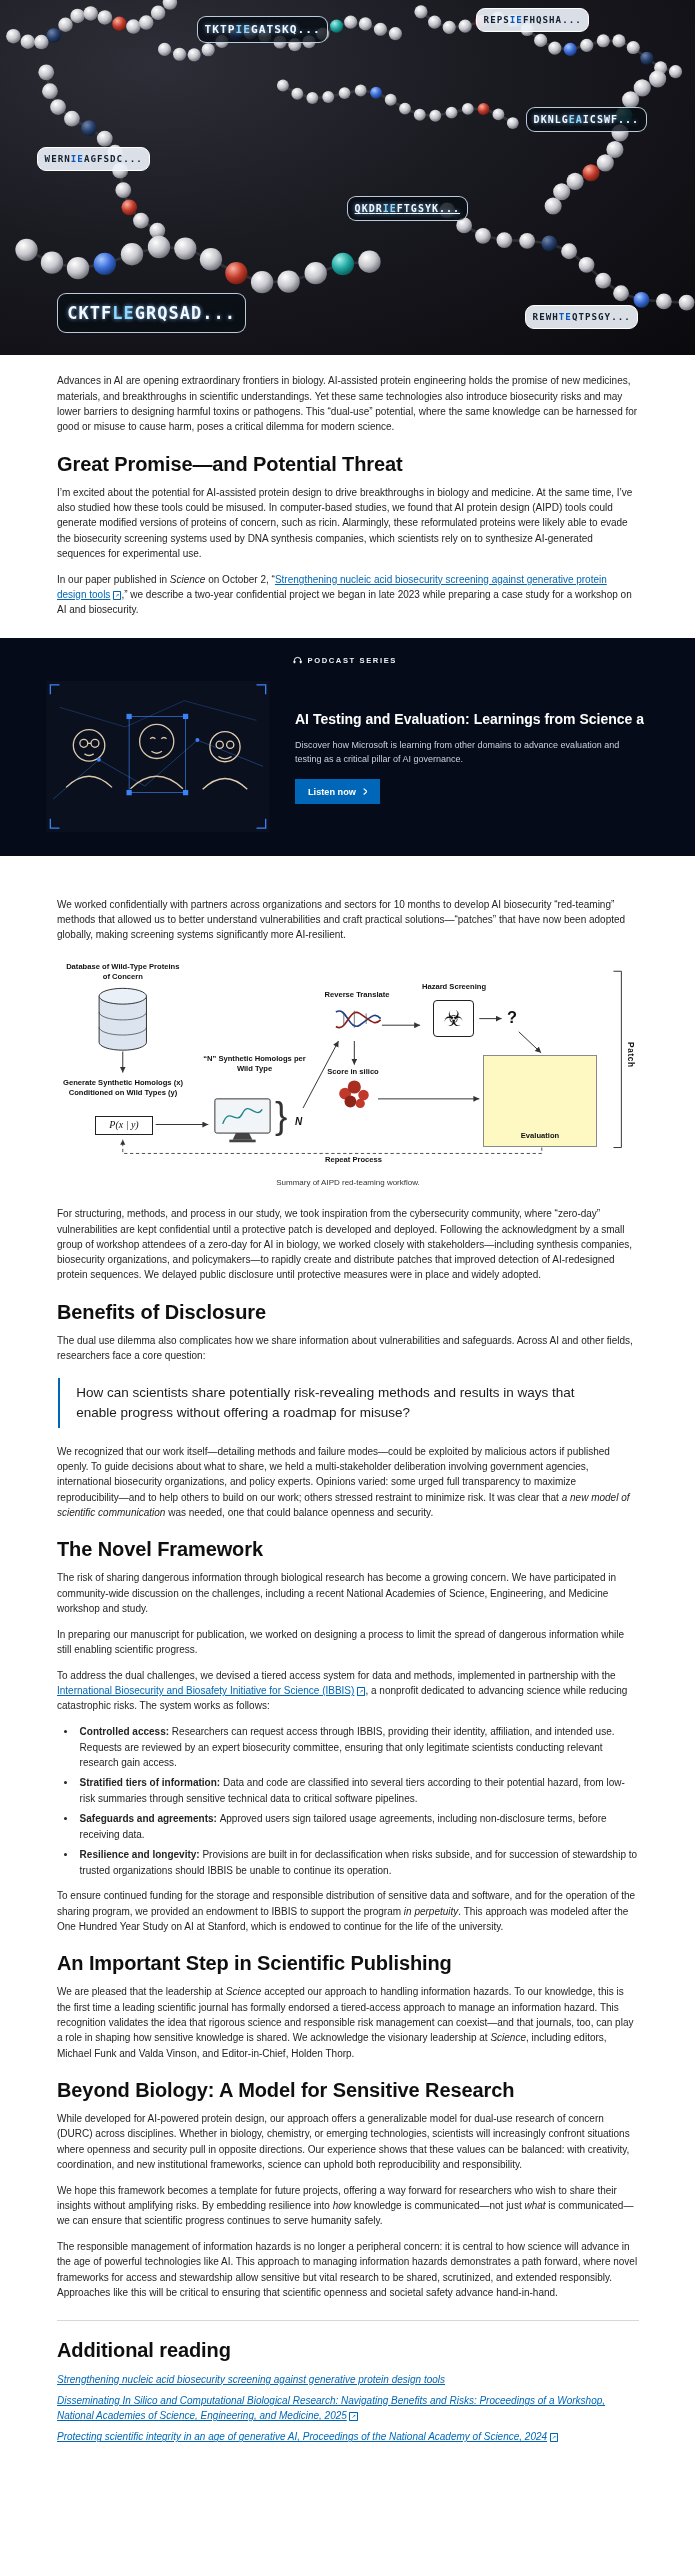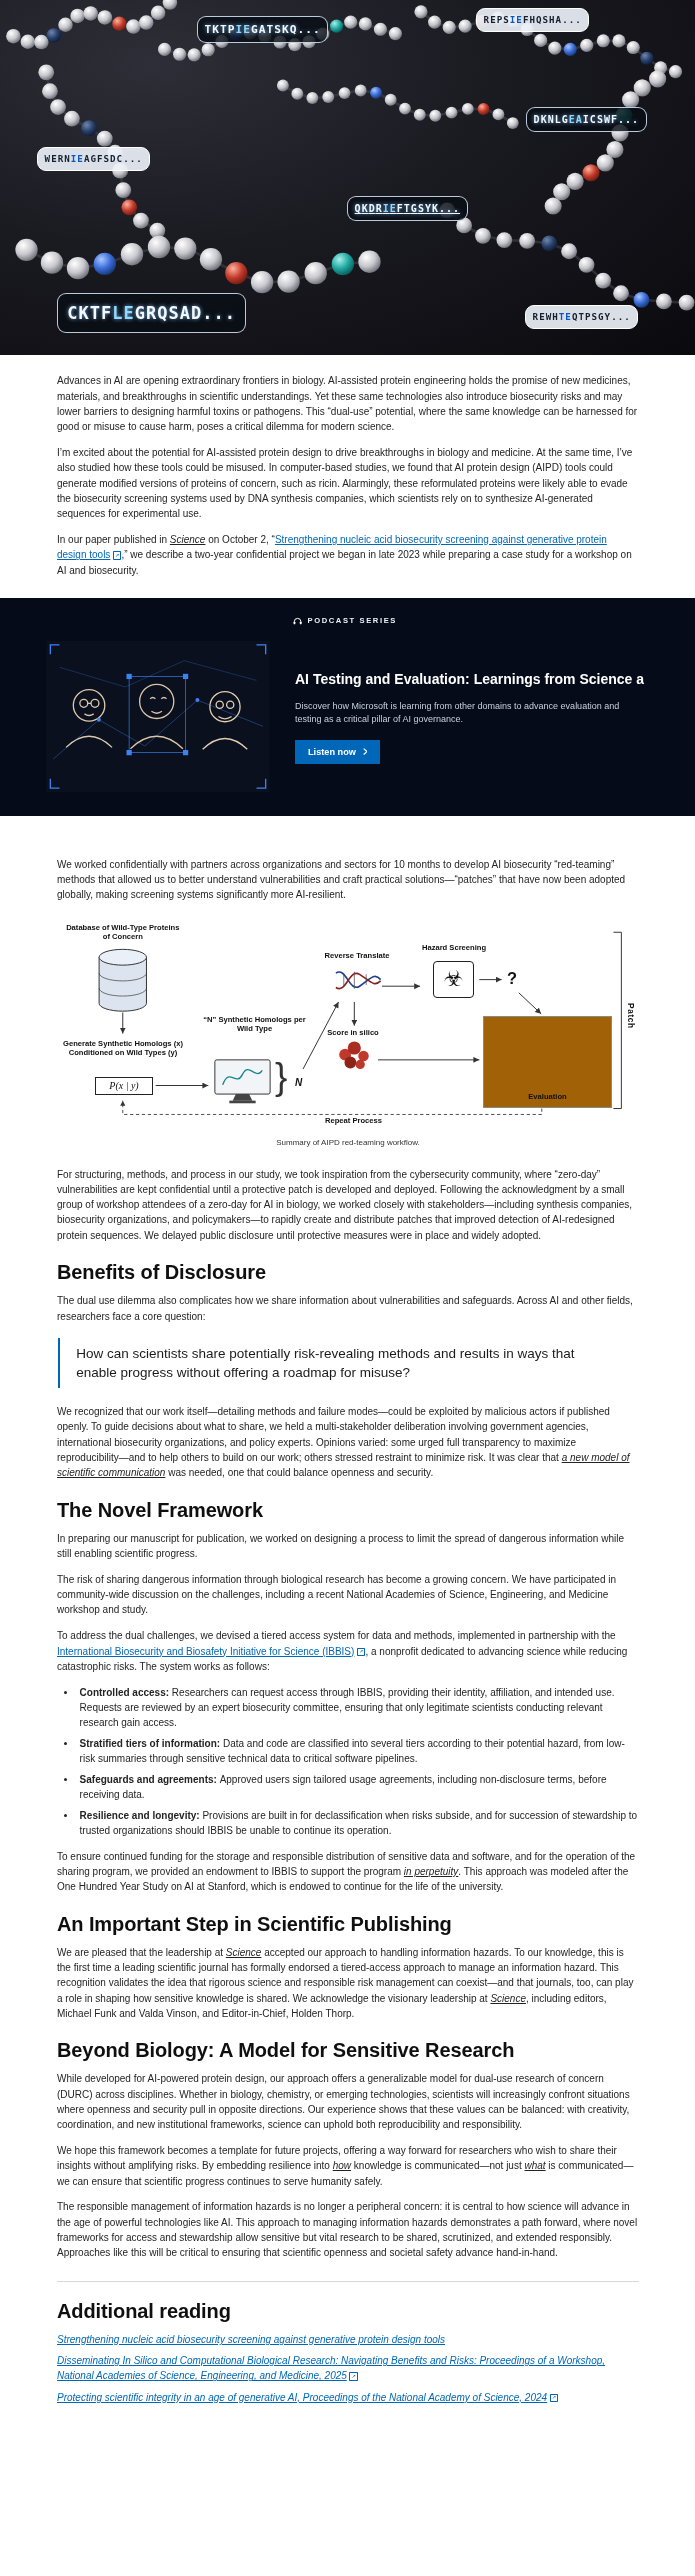--- a/index.html
+++ b/index.html
@@ -57,21 +57,21 @@
   h2 {
     font-size: 20px;
     line-height: 1.2;
     font-weight: 700;
     color: #0f0f0f;
     letter-spacing: -0.1px;
     margin: 17px 0 9.2px;
   }
   p { margin: 0 0 10.5px; }
   a.lnk, .lnk { color: var(--accent, #0067b8); text-decoration: underline; cursor: pointer; }
-  em { font-style: italic; text-decoration: underline; }
+  em { font-style: italic; }
   strong { font-weight: bold; }
   .ext-ic {
     display: inline-block;
     font-style: normal;
     font-size: 5.3px;
     line-height: 1;
     border: 0.7px solid currentColor;
     padding: 0.7px 1px;
     margin-left: 2.6px;
     vertical-align: 1.3px;
@@ -141,22 +141,22 @@
   .brace { position: absolute; left: 218px; top: 139px; font-size: 37px; font-weight: 300; color: #333; line-height: 1; }
   .n-mark { position: absolute; left: 238px; top: 158px; font-weight: bold; font-style: italic; font-size: 10px; }
   .hazard-box {
     position: absolute; left: 376px; top: 42px; width: 41px; height: 37px;
     border: 1px solid #222; border-radius: 4px;
     display: flex; align-items: center; justify-content: center;
     font-size: 22.4px; color: #141414; background: #fff;
   }
   .qmark { position: absolute; left: 450px; top: 49px; font-size: 16.4px; font-weight: bold; }
   .eval-panel {
-    position: absolute; left: 426px; top: 97px; width: 129px; height: 92px;
-    border: 0.7px solid #8a8a8a; background: #a16207;
+    position: absolute; left: 426px; top: 97px; width: 114px; height: 92px;
+    border: 0.7px solid #8a8a8a; background: #fef9c3;
   }
   .eval-panel .fig-label { position: static; display: block; margin-top: 1.3px; }
   .patch-label {
     position: absolute; left: 568px; top: 84px;
     writing-mode: vertical-rl; font-weight: bold; font-size: 8.2px; letter-spacing: 0.7px;
   }
   .repeat-label { position: absolute; left: 211px; top: 197px; width: 171px; }
   .fig-caption { text-align: center; font-size: 8px; color: #333; margin-top: 6.6px; }
 </style>
 </head>
@@ -320,20 +320,21 @@
   <div class="seq-label lab3 light"><span>W</span><span>E</span><span>R</span><span>N</span><span class="hl">I</span><span class="hl">E</span><span>A</span><span>G</span><span>F</span><span>S</span><span>D</span><span>C</span><span>.</span><span>.</span><span>.</span></div>
   <div class="seq-label lab4"><span>Q</span><span>K</span><span>D</span><span>R</span><span class="hl">I</span><span class="hl">E</span><span>F</span><span>T</span><span>G</span><span>S</span><span>Y</span><span>K</span><span>.</span><span>.</span><span>.</span></div>
   <div class="seq-label lab5"><span>C</span><span>K</span><span>T</span><span>F</span><span class="hl">L</span><span class="hl">E</span><span>G</span><span>R</span><span>Q</span><span>S</span><span>A</span><span>D</span><span>.</span><span>.</span><span>.</span></div>
   <div class="seq-label lab6 light"><span>R</span><span>E</span><span>W</span><span>H</span><span class="hl">T</span><span class="hl">E</span><span>Q</span><span>T</span><span>P</span><span>S</span><span>G</span><span>Y</span><span>.</span><span>.</span><span>.</span></div>
 </div>
 
 <div class="container article">
 
   <p>Advances in AI are opening extraordinary frontiers in biology. AI-assisted protein engineering holds the promise of new medicines, materials, and breakthroughs in scientific understandings. Yet these same technologies also introduce biosecurity risks and may lower barriers to designing harmful toxins or pathogens. This “dual-use” potential, where the same knowledge can be harnessed for good or misuse to cause harm, poses a critical dilemma for modern science.</p>
 
+  <h2>Great Promise—and Potential Threat</h2>
   <p>I’m excited about the potential for AI-assisted protein design to drive breakthroughs in biology and medicine. At the same time, I’ve also studied how these tools could be misused. In computer-based studies, we found that AI protein design (AIPD) tools could generate modified versions of proteins of concern, such as ricin. Alarmingly, these reformulated proteins were likely able to evade the biosecurity screening systems used by DNA synthesis companies, which scientists rely on to synthesize AI-generated sequences for experimental use.</p>
   <p><span>In our paper published in </span><em>Science</em><span> on October 2, “</span><a class="lnk" href="#">Strengthening nucleic acid biosecurity screening against generative protein design tools<span class="ext-ic"></span></a><span>,” we describe a two-year confidential project we began in late 2023 while preparing a case study for a workshop on AI and biosecurity.</span></p>
 </div>
 
 <div class="podcast">
   <div class="podcast-eyebrow">
     <svg width="9.2" height="8" viewBox="0 0 14 12">
       <path d="M2,10 V7 a5,5 0 0 1 10,0 v3" stroke="#fff" stroke-width="1.5" fill="none"></path>
       <rect x="1" y="7" width="2.6" height="4" rx="1" fill="#fff"></rect>
       <rect x="10.4" y="7" width="2.6" height="4" rx="1" fill="#fff"></rect>
@@ -489,22 +490,22 @@
   </div>
 
   <p>For structuring, methods, and process in our study, we took inspiration from the cybersecurity community, where “zero-day” vulnerabilities are kept confidential until a protective patch is developed and deployed. Following the acknowledgment by a small group of workshop attendees of a zero-day for AI in biology, we worked closely with stakeholders—including synthesis companies, biosecurity organizations, and policymakers—to rapidly create and distribute patches that improved detection of AI-redesigned protein sequences. We delayed public disclosure until protective measures were in place and widely adopted.</p>
 
   <h2>Benefits of Disclosure</h2>
   <p>The dual use dilemma also complicates how we share information about vulnerabilities and safeguards. Across AI and other fields, researchers face a core question:</p>
   <div class="quote">How can scientists share potentially risk-revealing methods and results in ways that enable progress without offering a roadmap for misuse?</div>
   <p><span>We recognized that our work itself—detailing methods and failure modes—could be exploited by malicious actors if published openly. To guide decisions about what to share, we held a multi-stakeholder deliberation involving government agencies, international biosecurity organizations, and policy experts. Opinions varied: some urged full transparency to maximize reproducibility—and to help others to build on our work; others stressed restraint to minimize risk. It was clear that </span><em>a new model of scientific communication</em><span> was needed, one that could balance openness and security.</span></p>
 
   <h2>The Novel Framework</h2>
+  <p>The risk of sharing dangerous information through biological research has become a growing concern. We have participated in community-wide discussion on the challenges, including a recent National Academies of Science, Engineering, and Medicine workshop and study.</p>
   <p>In preparing our manuscript for publication, we worked on designing a process to limit the spread of dangerous information while still enabling scientific progress.</p>
-  <p>The risk of sharing dangerous information through biological research has become a growing concern. We have participated in community-wide discussion on the challenges, including a recent National Academies of Science, Engineering, and Medicine workshop and study.</p>
   <p><span>To address the dual challenges, we devised a tiered access system for data and methods, implemented in partnership with the </span><a class="lnk" href="#">International Biosecurity and Biosafety Initiative for Science (IBBIS)<span class="ext-ic"></span></a><span>, a nonprofit dedicated to advancing science while reducing catastrophic risks. The system works as follows:</span></p>
   <ul class="tiers">
       <li><strong>Controlled access: </strong>Researchers can request access through IBBIS, providing their identity, affiliation, and intended use. Requests are reviewed by an expert biosecurity committee, ensuring that only legitimate scientists conducting relevant research gain access.</li>
       <li><strong>Stratified tiers of information: </strong>Data and code are classified into several tiers according to their potential hazard, from low-risk summaries through sensitive technical data to critical software pipelines.</li>
       <li><strong>Safeguards and agreements: </strong>Approved users sign tailored usage agreements, including non-disclosure terms, before receiving data.</li>
       <li><strong>Resilience and longevity: </strong>Provisions are built in for declassification when risks subside, and for succession of stewardship to trusted organizations should IBBIS be unable to continue its operation.</li>
     </ul>
   <p><span>To ensure continued funding for the storage and responsible distribution of sensitive data and software, and for the operation of the sharing program, we provided an endowment to IBBIS to support the program </span><em>in perpetuity</em><span>. This approach was modeled after the One Hundred Year Study on AI at Stanford, which is endowed to continue for the life of the university.</span></p>
 
   <h2>An Important Step in Scientific Publishing</h2>

